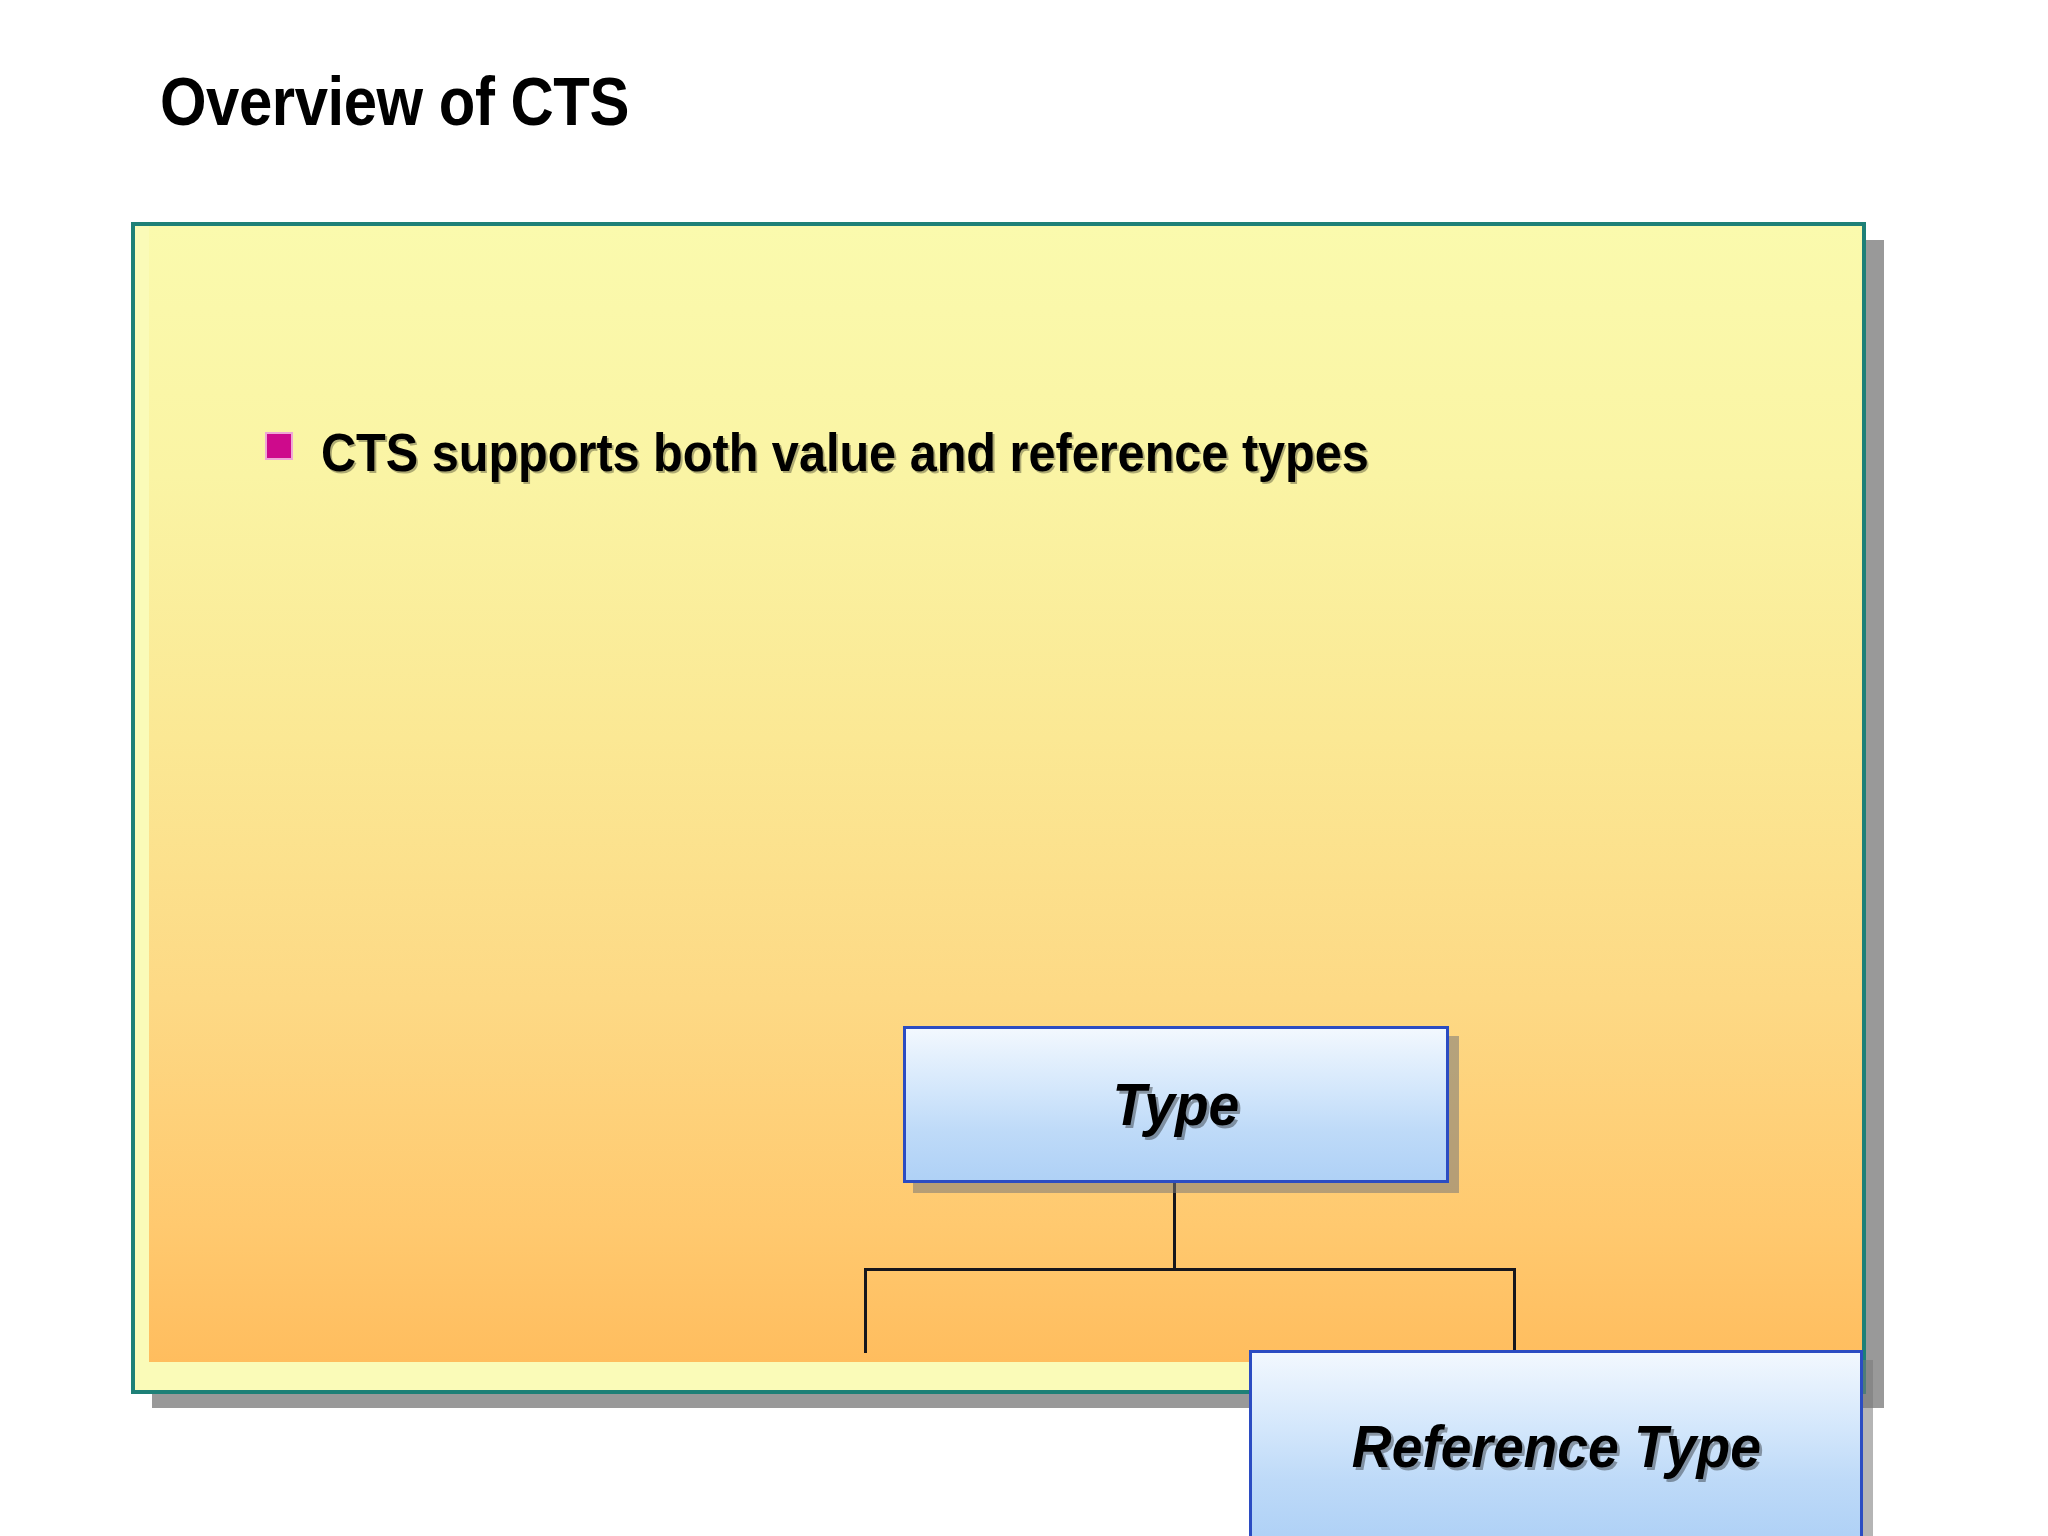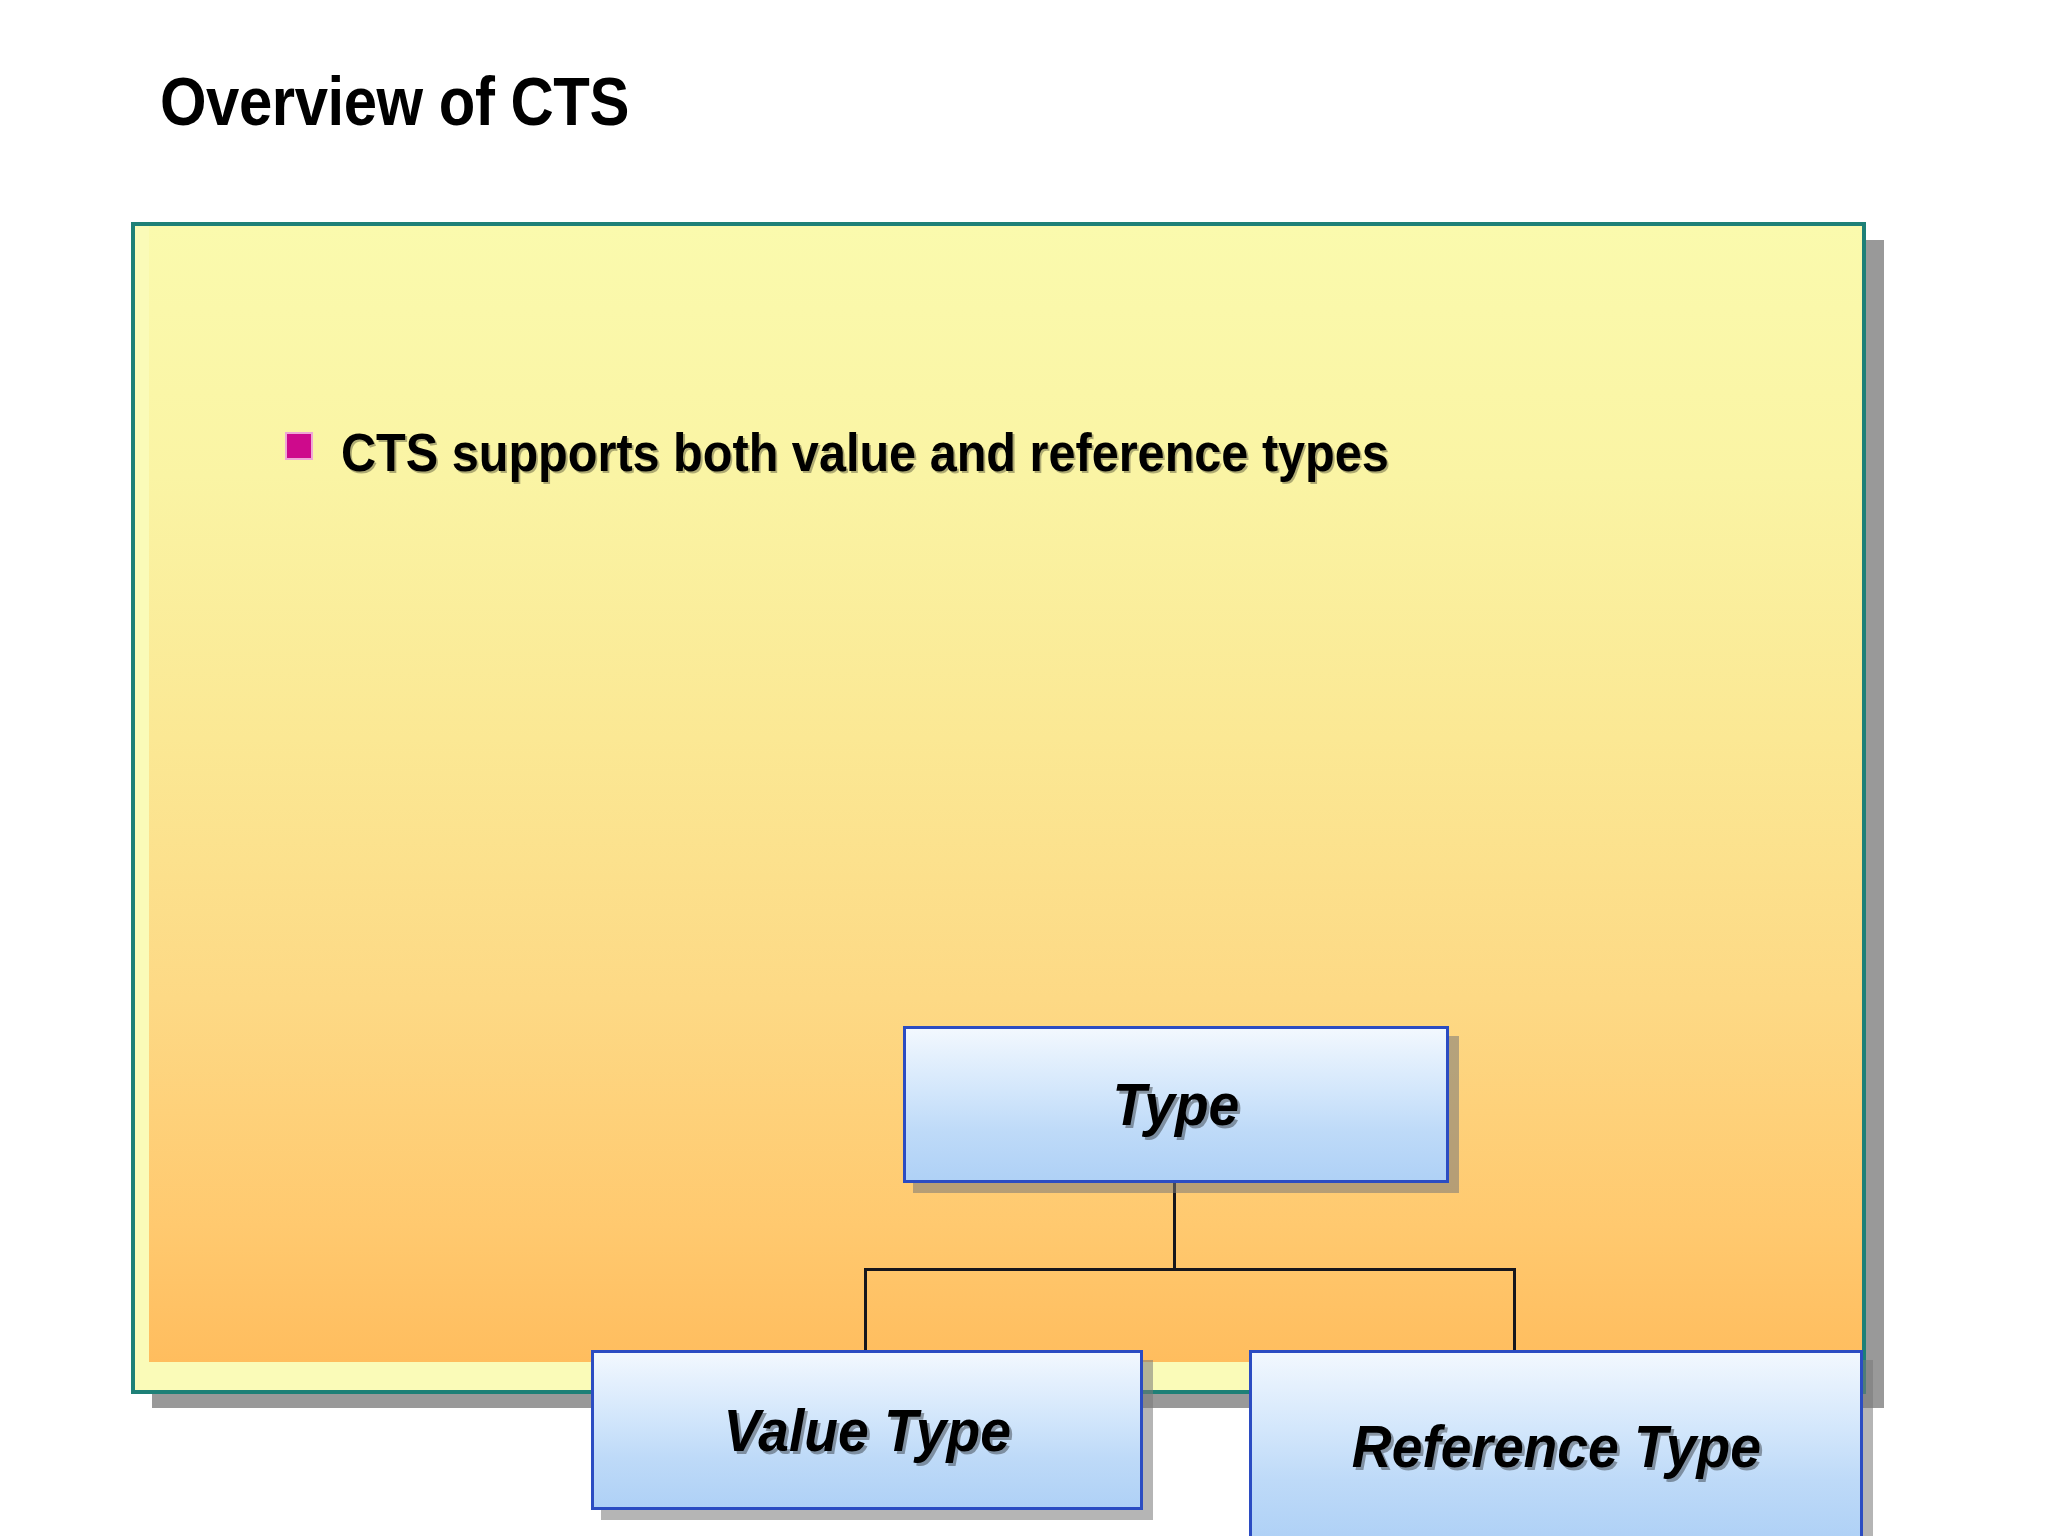--- a/index.html
+++ b/index.html
@@ -59,21 +59,21 @@
         #FAF4A4 22%,
         #FBE894 45%,
         #FDD985 68%,
         #FFC96F 88%,
         #FFBD5E 100%);
   }
 
   
   .bullet-row {
     position: absolute;
-    left: 136px;
+    left: 116px;
     top: 195px;
     display: flex;
     align-items: center;
     justify-content: space-between;
   }
   .bullet-marker {
     width: 28px;
     height: 28px;
     background: #CE0A8C;
     border: 2px solid #EFA7D5;
@@ -161,23 +161,20 @@
 
       <div class="conn conn-stem"></div>
       <div class="conn conn-bar"></div>
       <div class="conn conn-drop-l"></div>
       <div class="conn conn-drop-r"></div>
 
       <div class="node node-root">
         <span class="node-label">Type</span>
       </div>
 
-      <div class="node node-left">
-        <span class="node-label">Value Type</span>
-      </div>
 
       <div class="node node-right">
         <span class="node-label">Reference Type</span>
       </div>
 
     </div>
   </div>
 </div>
 
 </body></html>

